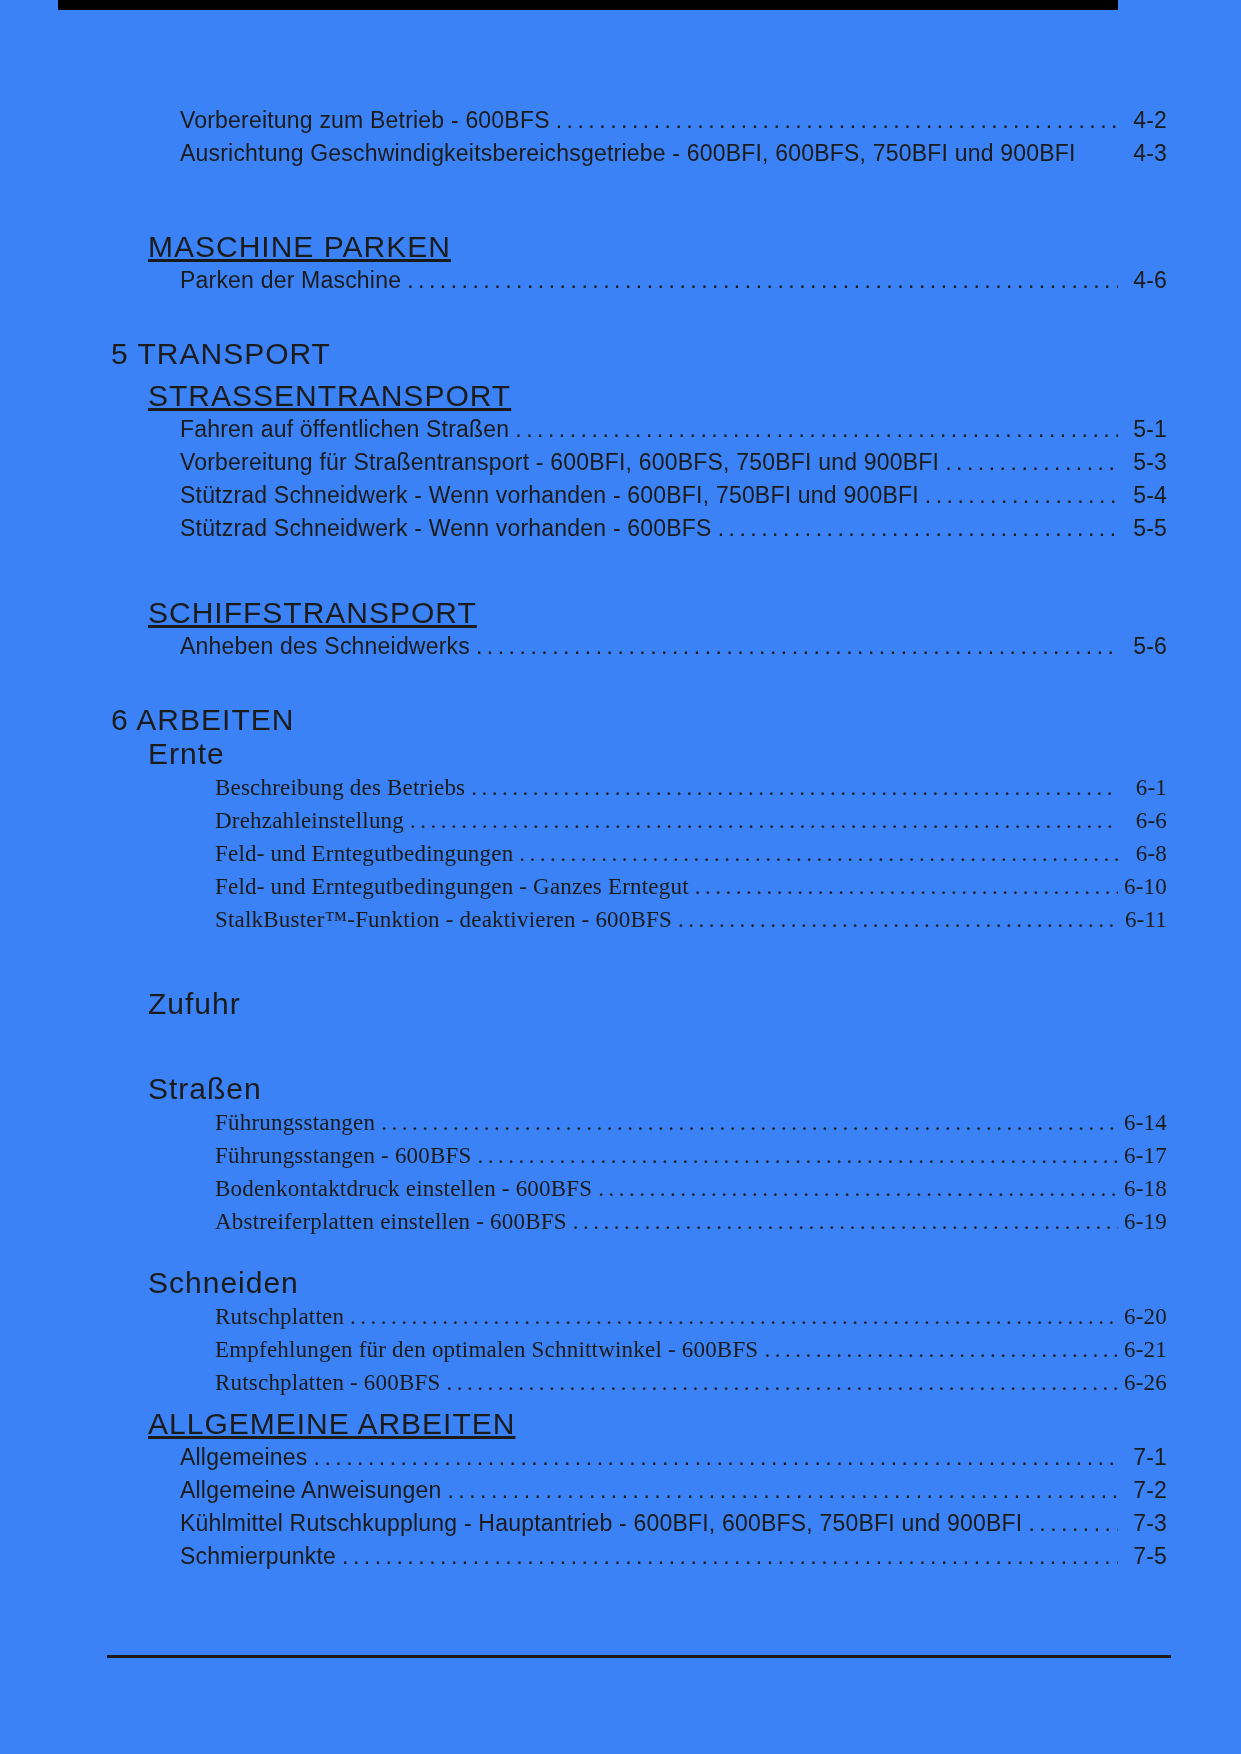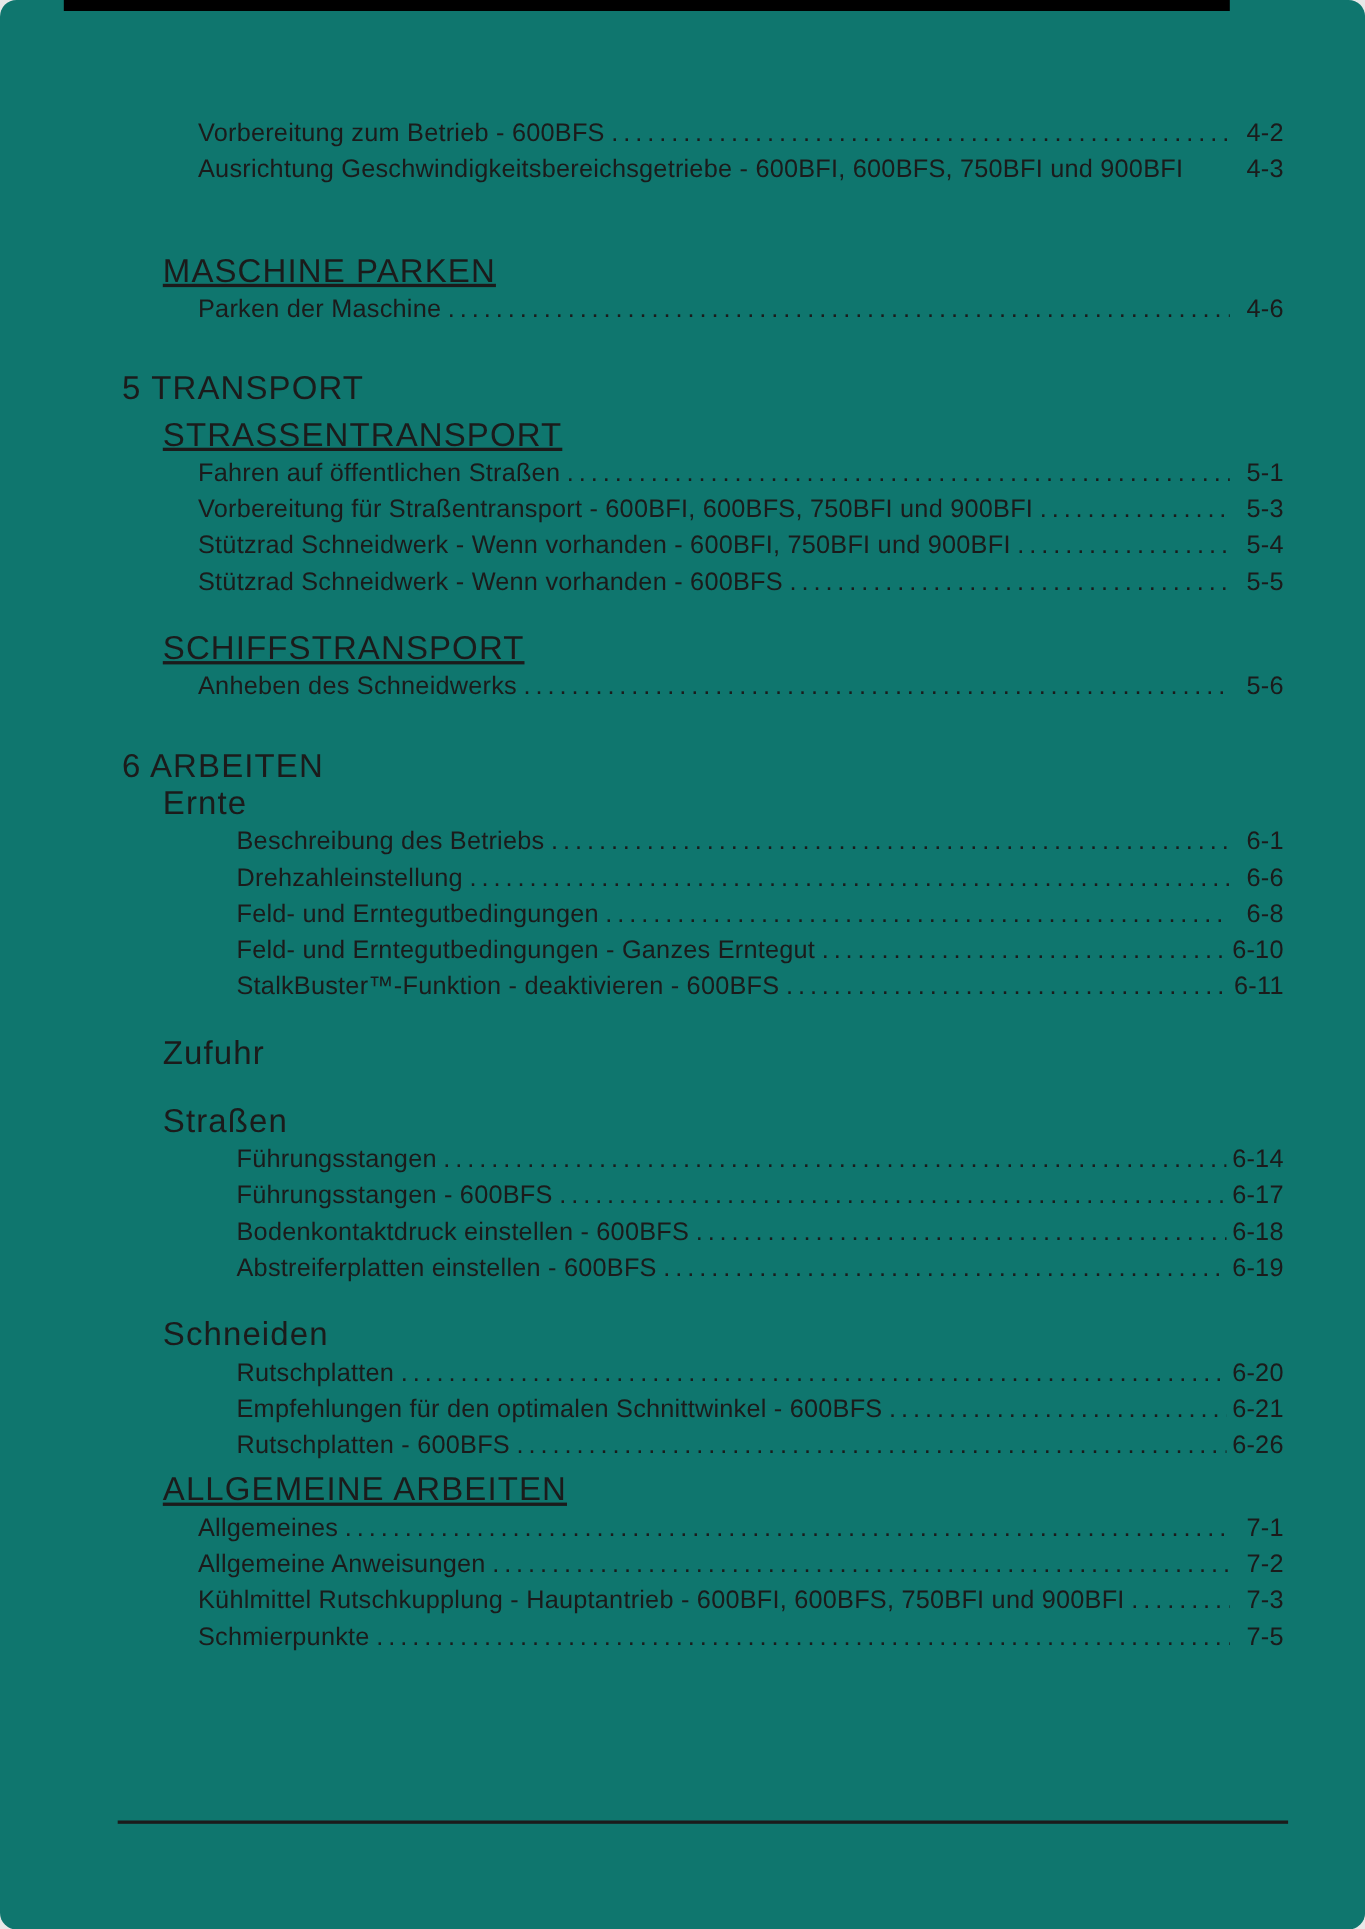--- a/index.html
+++ b/index.html
@@ -1,60 +1,59 @@
 <!DOCTYPE html>
 <html><head>
 <meta charset="utf-8">
 <style>
   html,body{margin:0;padding:0;background:#e8e8e8;}
   .page{
     position:relative;
     width:1241px;height:1754px;
-    background:#0f766e;
+    background:#3b82f6;
     font-family:"Liberation Sans","DejaVu Sans",sans-serif;
     color:#1b1b1b;
     overflow:hidden;
     margin:0 auto;
-    border-radius:15px;
   }
   .top-bar{
     position:absolute;left:58px;top:0;width:1060px;height:10px;background:#000000;
   }
   .bottom-rule{
     position:absolute;left:107px;top:1655px;width:1064px;height:3px;background:#1b1b1b;
   }
   .toc{position:absolute;left:0;top:104px;right:0;}
   .row{
     display:flex;align-items:baseline;
     line-height:33px;font-size:23px;letter-spacing:0.2px;
     margin-right:74px;
   }
   .lvl1{margin-left:180px;}
-  .lvl2{margin-left:215px;}
+  .lvl2{margin-left:215px;font-family:Liberation Serif, serif;}
   .t{flex:0 0 auto;white-space:nowrap;}
   .leader{
     flex:1 1 auto;min-width:0;overflow:hidden;white-space:nowrap;
     margin:0 5px 0 6px;
   }
   .leader::after{
     content:".......................................................................................................................................................";
     letter-spacing:4.5px;
   }
   .leader.noleader::after{content:"";}
   .pg{flex:0 0 auto;min-width:44px;text-align:right;white-space:nowrap;}
   .chapter,.section,.subsection{
     line-height:34px;font-size:30px;letter-spacing:1px;white-space:nowrap;font-weight:400;
   }
   .chapter{margin-left:111px;}
   .section{margin-left:148px;text-decoration:underline;}
   .subsection{margin-left:148px;}
   .g0{margin-top:0;}
   .g8{margin-top:8px;}
   .g28{margin-top:28px;}
-  .g34{margin-top:28px;}
+  .g34{margin-top:51px;}
   .g40{margin-top:40px;}
   .g60{margin-top:60px;}
 </style>
 </head>
 <body>
 
 <div class="page">
   <div class="top-bar"></div>
   <main class="toc" id="toc">
       <div class="row lvl1">

